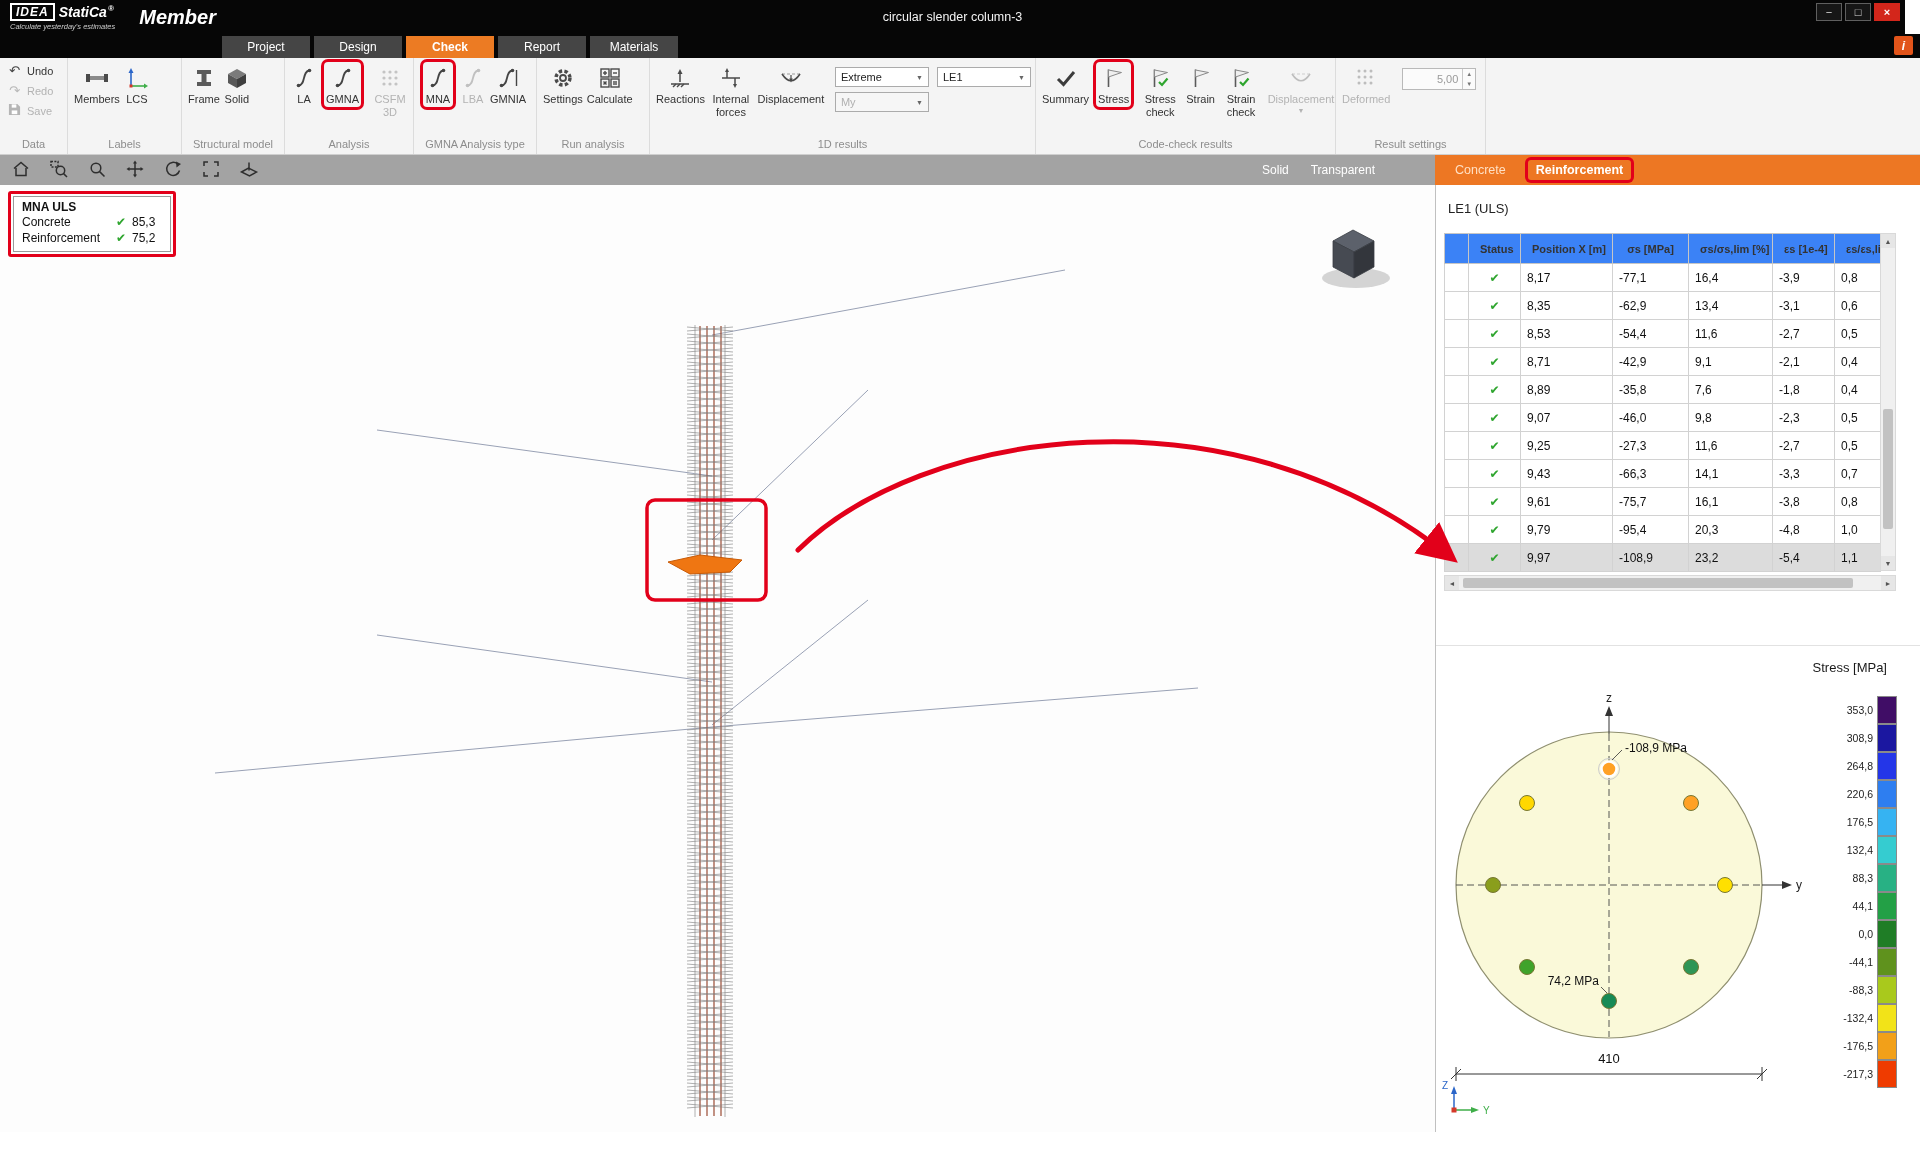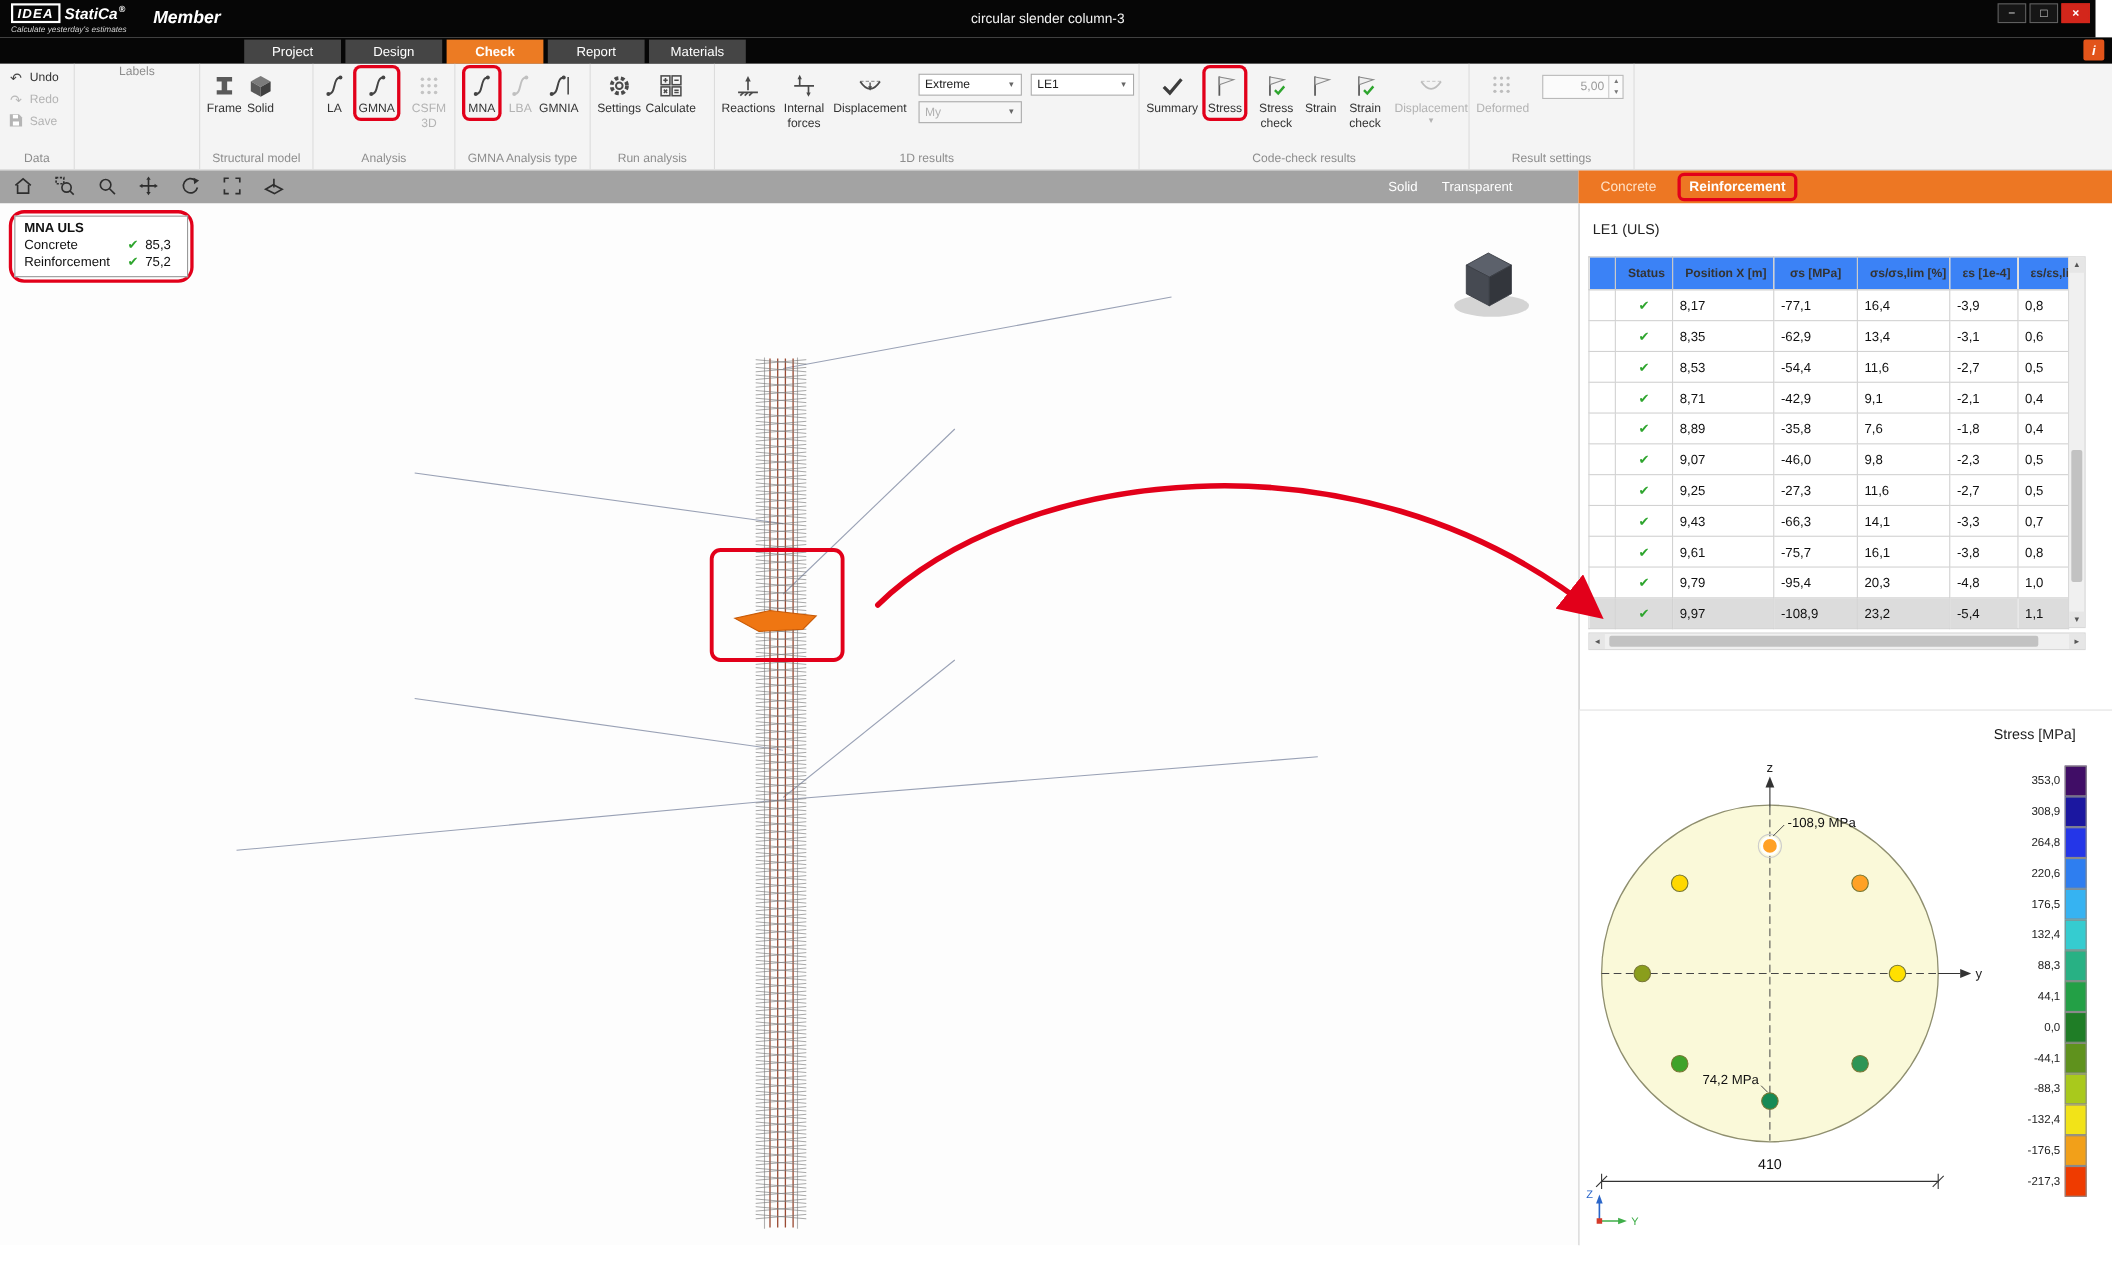--- a/index.html
+++ b/index.html
@@ -8,21 +8,21 @@
 #root{position:relative;width:1920px;height:1160px;background:#ffffff;overflow:hidden;}
 
 
 .titlebar{position:absolute;top:0;left:0;right:15px;height:34px;background:#060606;display:flex;align-items:center;color:#fff;}
 .logo{display:flex;flex-direction:column;margin-left:10px;}
 .logo-line{display:flex;align-items:center;font-style:italic;font-weight:bold;}
 .logo-idea{border:2px solid #fff;padding:0 4px;font-size:12px;letter-spacing:1px;}
 .logo-statica{font-size:14px;margin-left:4px;}
 .logo-reg{font-size:8px;margin-left:1px;transform:translateY(-4px);}
 .logo-tag{font-size:7.5px;font-style:italic;color:#cfcfcf;margin-top:1px;}
-.module-name{font-size:16px;font-weight:bold;font-style:italic;margin-left:24px;}
+.module-name{font-size:20px;font-weight:bold;font-style:italic;margin-left:24px;}
 .win-title{position:absolute;left:50%;transform:translateX(-50%);font-size:12.5px;color:#f2f2f2;}
 .win-controls{position:absolute;top:3px;right:5px;display:flex;gap:3px;}
 .win-btn{width:26px;height:18px;border:1px solid #5f5f5f;background:#161616;color:#ddd;font-size:11px;line-height:1;cursor:pointer;}
 .win-btn.close{background:#d3261b;border-color:#d3261b;color:#fff;font-weight:bold;}
 
 
 .ribbon-tabs{position:absolute;top:34px;left:0;right:0;height:24px;background:#060606;display:flex;align-items:flex-end;}
 .rtab{width:88px;height:22px;margin-right:4px;background:#454545;color:#fff;font-size:12px;display:flex;align-items:center;justify-content:center;cursor:pointer;}
 .rtab.active{background:#ec7b23;font-weight:bold;}
 .info-btn{position:absolute;right:7px;top:2px;width:19px;height:19px;background:#e2541a;color:#fff;border:0;font-weight:bold;font-style:italic;font-size:12px;border-radius:2px;cursor:pointer;}
@@ -58,21 +58,21 @@
 .vt-right{margin-left:auto;display:flex;gap:22px;margin-right:52px;}
 .vt-txt{background:transparent;border:0;color:#fff;font-size:12px;cursor:pointer;}
 .panel-tabs{position:absolute;top:155px;left:1435px;width:485px;height:30px;background:#ed7723;display:flex;align-items:center;padding-left:12px;gap:14px;}
 .ptab{color:#ffe0c4;font-size:12.5px;padding:3px 8px;cursor:pointer;border-radius:3px;}
 .ptab.active{color:#ffffff;font-weight:bold;}
 .ptab.annot{box-shadow:0 0 0 3px #e2001a;}
 
 
 .viewport{position:absolute;top:185px;left:0;width:1435px;height:947px;background:#fdfdfd;overflow:hidden;}
 .vp-svg{position:absolute;left:0;top:0;}
-.mna-annot{position:absolute;left:8px;top:6px;border:3px solid #e2001a;border-radius:14px;padding:2px;}
+.mna-annot{position:absolute;left:8px;top:6px;border:3px solid #e2001a;border-radius:3px;padding:2px;}
 .mna-box{background:#fff;border:1px solid #9a9a9a;padding:3px 8px 5px 8px;min-width:158px;font-size:12px;color:#111;}
 .mna-title{font-weight:bold;margin-bottom:1px;}
 .mna-row{display:flex;align-items:center;gap:6px;line-height:1.3;}
 .mna-row .lbl{flex:1;}
 .mna-row .chk{color:#2ea52e;font-weight:bold;}
 .mna-row .val{min-width:30px;text-align:left;}
 
 
 .panel-body{position:absolute;top:185px;left:1435px;width:485px;height:947px;background:#ffffff;border-left:1px solid #c0c0c0;}
 .le-label{position:absolute;left:12px;top:16px;font-size:13px;color:#222;}
@@ -156,20 +156,44 @@
                 <rect x="4" y="8" width="6" height="4" fill="#fff"></rect>
                 <rect x="4" y="1.5" width="5" height="3.5" fill="#fff"></rect>
               </svg></span>
             <span>Save</span>
           </div>
       </div>
       <div class="rgroup-title">Data</div>
     </div>
 
     <div class="rgroup" style="width:114px">
+      <div class="rgroup-content">
+        <div class="rbtn">
+          <span class="ricon">
+              <svg width="24" height="24" viewBox="0 0 24 24">
+                <rect x="2" y="10" width="20" height="4" fill="#8a8a8a"></rect>
+                <rect x="1" y="8" width="4" height="8" fill="#4a4a4a"></rect>
+                <rect x="19" y="8" width="4" height="8" fill="#4a4a4a"></rect>
+              </svg>
+            </span>
+          <span>Members</span>
+        </div>
+        <div class="rbtn">
+          <span class="ricon">
+              <svg width="24" height="24" viewBox="0 0 24 24">
+                <line x1="6" y1="20" x2="6" y2="6" stroke="#2b66c9" stroke-width="1.6"></line>
+                <polygon points="3.5,7 6,2 8.5,7" fill="#2b66c9"></polygon>
+                <line x1="6" y1="20" x2="20" y2="20" stroke="#3fae49" stroke-width="1.6"></line>
+                <polygon points="19,17.5 23,20 19,22.5" fill="#3fae49"></polygon>
+                <rect x="4.5" y="18.5" width="3" height="3" fill="#d43a2a"></rect>
+              </svg>
+            </span>
+          <span>LCS</span>
+        </div>
+      </div>
       <div class="rgroup-title">Labels</div>
     </div>
 
     <div class="rgroup" style="width:103px">
       <div class="rgroup-content">
         <div class="rbtn">
           <span class="ricon">
               <svg width="24" height="24" viewBox="0 0 24 24">
                 <path d="M5 4 H19 V8 H14.5 V16 H19 V20 H5 V16 H9.5 V8 H5 Z" fill="#5a5a5a"></path>
               </svg>

